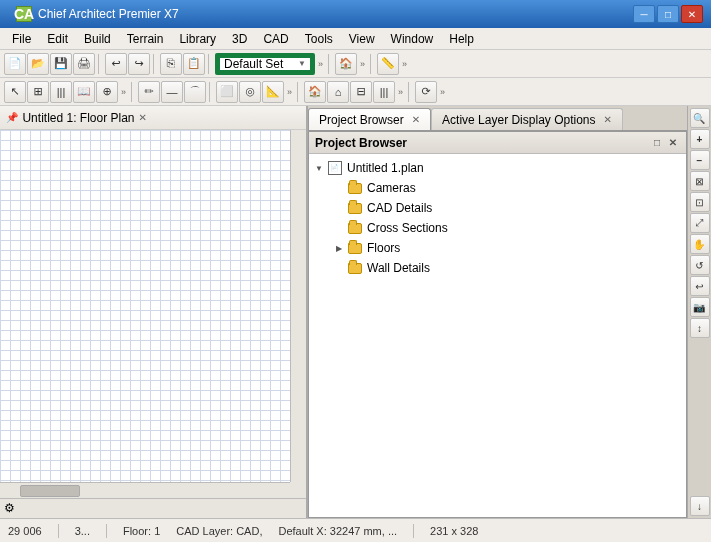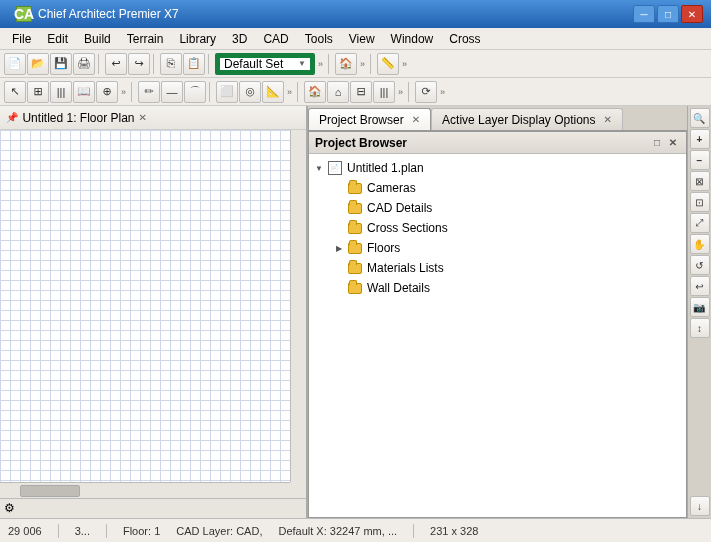--- a/index.html
+++ b/index.html
@@ -432,21 +432,21 @@
 <div class="menu-item">File</div>
     <div class="menu-item">Edit</div>
     <div class="menu-item">Build</div>
     <div class="menu-item">Terrain</div>
     <div class="menu-item">Library</div>
     <div class="menu-item">3D</div>
     <div class="menu-item">CAD</div>
     <div class="menu-item">Tools</div>
     <div class="menu-item">View</div>
     <div class="menu-item">Window</div>
-    <div class="menu-item">Cross</div>
+    <div class="menu-item">Help</div>
   </div>
 
 <div id="toolbar1">
 
   <div class="tb-btn">📄</div>
   <div class="tb-btn">📂</div>
   <div class="tb-btn">💾</div>
   <div class="tb-btn">🖨</div>
   <div class="tb-separator"></div>
   <div class="tb-btn">↩</div>
@@ -573,27 +573,20 @@
             <div class="tree-icon">
               <div class="folder-icon"></div>
             </div>
             <span>Floors</span>
           </div>
           <div class="tree-node" style="padding-left: 24px;">
             <div class="tree-expand"></div>
             <div class="tree-icon">
               <div class="folder-icon"></div>
             </div>
-            <span>Materials Lists</span>
-          </div>
-          <div class="tree-node" style="padding-left: 24px;">
-            <div class="tree-expand"></div>
-            <div class="tree-icon">
-              <div class="folder-icon"></div>
-            </div>
             <span>Wall Details</span>
           </div>
         </div>
     </div>
   </div>
 
   <div id="right-sidebar">
     <div class="side-btn">🔍</div>
     <div class="side-btn" style="font-weight:bold;">+</div>
     <div class="side-btn" style="font-weight:bold;">−</div>

